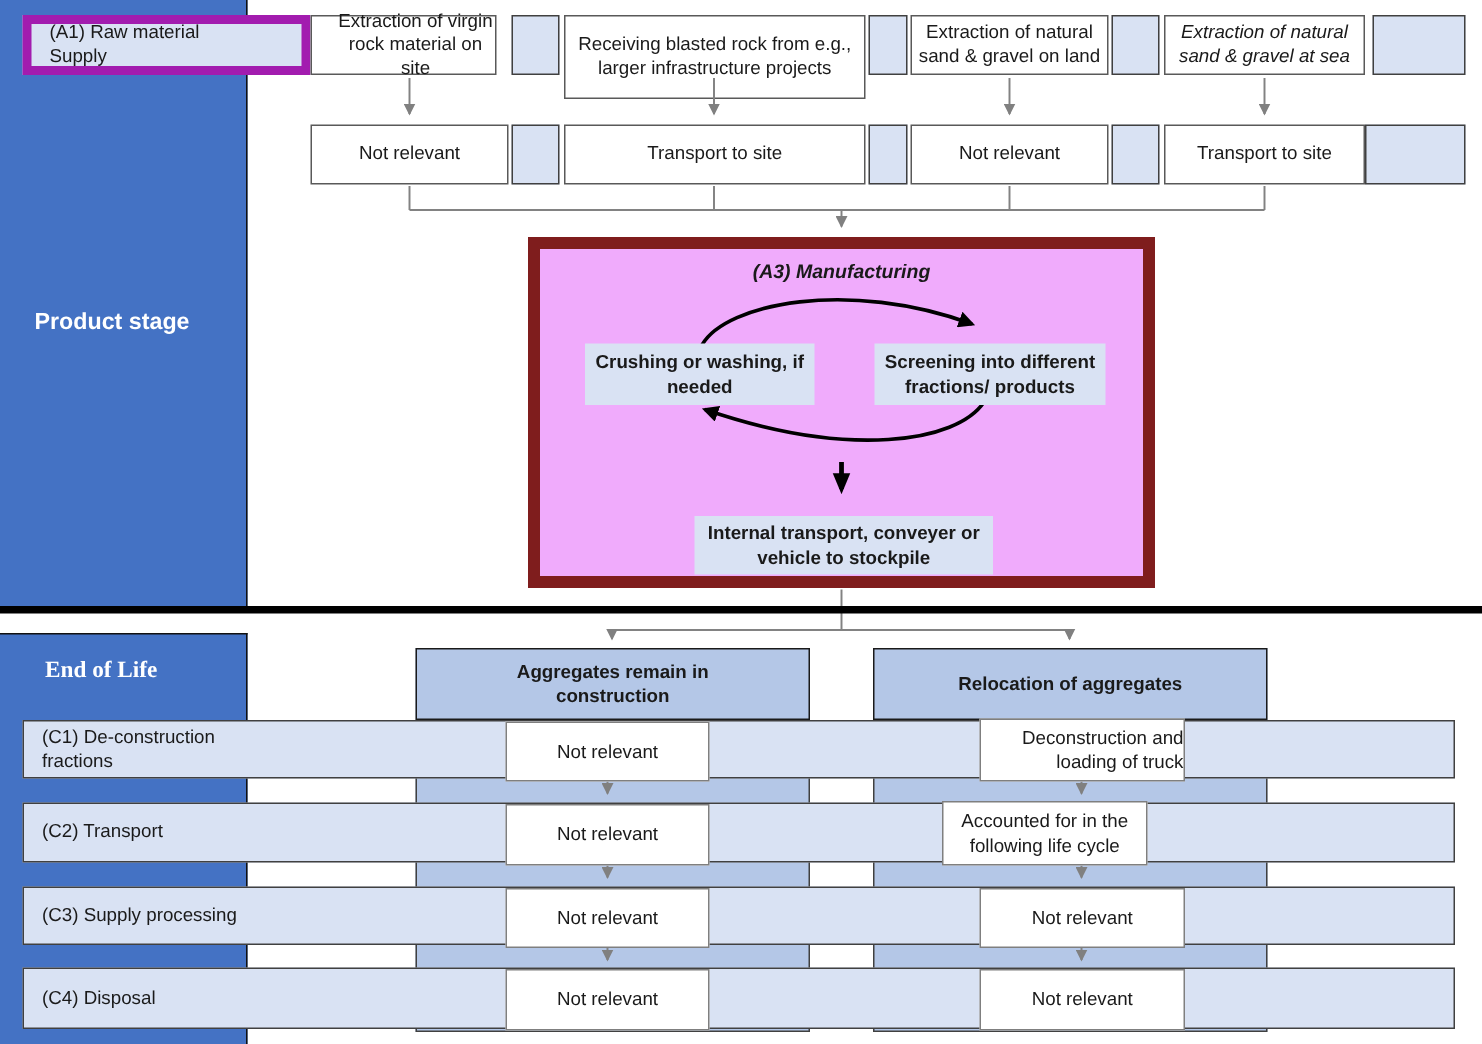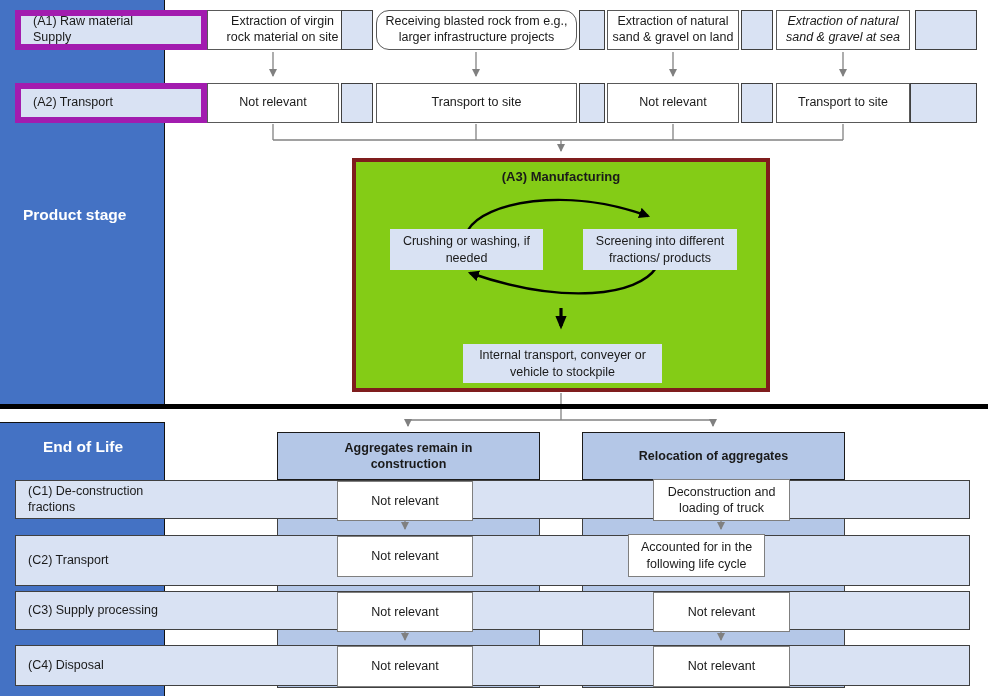--- a/index.html
+++ b/index.html
@@ -8,61 +8,58 @@
     font-family:"Liberation Sans", sans-serif;color:#1a1a1a;overflow:hidden;
   }
   .abs{position:absolute;box-sizing:border-box;}
   .flexc{display:flex;align-items:center;justify-content:center;text-align:center;}
   .sidebar{background:#4472c4;}
   .sidebar-label{color:#ffffff;font-weight:bold;font-size:15.5px;}
   .label-box{background:#d9e2f3;border:6px solid #a21caf;display:flex;align-items:center;
     text-align:left;padding-left:12px;font-size:12.5px;line-height:1.25;}
   .cell-white{background:#ffffff;border:1px solid #595959;font-size:12.5px;line-height:1.25;}
   .cell-blue{background:#d9e2f3;border:1px solid #404040;}
-  .a3box{background:#84cc16;border:4px solid #7f1d1d;}
+  .a3box{background:#f0abfc;border:8px solid #7f1d1d;font-style:italic;}
   .a3title{font-weight:bold;font-size:13px;text-align:center;padding-top:7px;}
-  .inner{background:#d9e2f3;font-weight:normal;font-size:12.5px;line-height:1.3;z-index:3;}
+  .inner{background:#d9e2f3;font-weight:bold;font-size:12.5px;line-height:1.3;z-index:3;}
   .divider{background:#000000;z-index:3;}
   .hdr{background:#b4c7e7;border:1.5px solid #1a1a1a;font-weight:bold;font-size:12.5px;line-height:1.3;z-index:4;}
   .strip{background:#b4c7e7;border:1px solid #404040;z-index:1;}
   .rowbar{background:#d9e2f3;border:1px solid #404040;display:flex;align-items:center;
     text-align:left;padding-left:12px;font-size:12.5px;line-height:1.25;z-index:3;}
   .wbox{background:#ffffff;border:1px solid #7f7f7f;font-size:12.5px;line-height:1.3;z-index:5;}
   .wrap-narrow{display:block;max-width:132px;}
   .wrap-hdr{display:block;max-width:160px;}
   svg.overlay{position:absolute;left:0;top:0;z-index:2;pointer-events:none;}
 </style>
 </head>
 <body>
 
 <div class="canvas">
 
   <div class="abs sidebar" style="left:0;top:0;width:165px;height:404px;border-right:1px solid #111;"></div>
   <div class="abs sidebar-label" style="left:23px;top:206px;text-align:center;">Product stage</div>
 
   <div class="abs sidebar" style="left:0;top:422px;width:165px;height:274px;border-top:1px solid #111;border-right:1px solid #111;"></div>
-  <div class="abs sidebar-label" style="left:43px;top:438px;">End of Life</div>
+  <div class="abs sidebar-label" style="left:30px;top:438px;font-family:Liberation Serif, serif;">End of Life</div>
 
   <div class="abs divider" style="left:0;top:404px;width:988px;height:5px;"></div>
 
   <div class="abs label-box" style="left:15px;top:10px;width:192px;height:40px;">
     <span class="wrap-narrow">(A1) Raw material Supply</span>
   </div>
-  <div class="abs flexc cell-white" style="left:207px;top:10px;width:135px;height:40px;padding-left:16px;">Extraction of virgin rock material on site</div>
+  <div class="abs flexc cell-white" style="left:207px;top:10px;width:124px;height:40px;padding-left:16px;">Extraction of virgin rock material on site</div>
   <div class="abs cell-blue" style="left:341px;top:10px;width:32px;height:40px;"></div>
-  <div class="abs flexc cell-white" style="left:376px;top:10px;width:201px;height:40px;border-radius:13px;">Receiving blasted rock from e.g., larger infrastructure projects</div>
+  <div class="abs flexc cell-white" style="left:376px;top:10px;width:201px;height:56px;">Receiving blasted rock from e.g., larger infrastructure projects</div>
   <div class="abs cell-blue" style="left:579px;top:10px;width:26px;height:40px;"></div>
   <div class="abs flexc cell-white" style="left:607px;top:10px;width:132px;height:40px;">Extraction of natural sand &amp; gravel on land</div>
   <div class="abs cell-blue" style="left:741px;top:10px;width:32px;height:40px;"></div>
   <div class="abs flexc cell-white" style="left:776px;top:10px;width:134px;height:40px;font-style:italic;">Extraction of natural sand &amp; gravel at sea</div>
   <div class="abs cell-blue" style="left:915px;top:10px;width:62px;height:40px;"></div>
 
-  <div class="abs label-box" style="left:15px;top:83px;width:192px;height:40px;">
-    <span>(A2) Transport</span>
-  </div>
   <div class="abs flexc cell-white" style="left:207px;top:83px;width:132px;height:40px;">Not relevant</div>
   <div class="abs cell-blue" style="left:341px;top:83px;width:32px;height:40px;"></div>
   <div class="abs flexc cell-white" style="left:376px;top:83px;width:201px;height:40px;">Transport to site</div>
   <div class="abs cell-blue" style="left:579px;top:83px;width:26px;height:40px;"></div>
   <div class="abs flexc cell-white" style="left:607px;top:83px;width:132px;height:40px;">Not relevant</div>
   <div class="abs cell-blue" style="left:741px;top:83px;width:32px;height:40px;"></div>
   <div class="abs flexc cell-white" style="left:776px;top:83px;width:134px;height:40px;">Transport to site</div>
   <div class="abs cell-blue" style="left:910px;top:83px;width:67px;height:40px;"></div>
 
   <div class="abs a3box" style="left:352px;top:158px;width:418px;height:234px;">
@@ -78,32 +75,32 @@
   <div class="abs flexc hdr" style="left:582px;top:432px;width:263px;height:48px;">
     <span>Relocation of aggregates</span>
   </div>
   <div class="abs flexc hdr" style="left:277px;top:432px;width:263px;height:48px;">
     <span class="wrap-hdr">Aggregates remain in construction</span>
   </div>
 
   <div class="abs rowbar" style="left:15px;top:480px;width:955px;height:39px;">
     <span class="wrap-narrow">(C1) De-construction fractions</span>
   </div>
-  <div class="abs rowbar" style="left:15px;top:535px;width:955px;height:51px;">
+  <div class="abs rowbar" style="left:15px;top:535px;width:955px;height:40px;">
     <span>(C2) Transport</span>
   </div>
   <div class="abs rowbar" style="left:15px;top:591px;width:955px;height:39px;">
     <span>(C3) Supply processing</span>
   </div>
   <div class="abs rowbar" style="left:15px;top:645px;width:955px;height:41px;">
     <span>(C4) Disposal</span>
   </div>
 
   <div class="abs flexc wbox" style="left:337px;top:481px;width:136px;height:40px;">Not relevant</div>
-  <div class="abs flexc wbox" style="left:653px;top:479px;width:137px;height:42px;">Deconstruction and loading of truck</div>
+  <div class="abs flexc wbox" style="left:653px;top:479px;width:137px;height:42px;text-align:right;">Deconstruction and loading of truck</div>
 
   <div class="abs flexc wbox" style="left:337px;top:536px;width:136px;height:41px;">Not relevant</div>
   <div class="abs flexc wbox" style="left:628px;top:534px;width:137px;height:43px;">Accounted for in the following life cycle</div>
 
   <div class="abs flexc wbox" style="left:337px;top:592px;width:136px;height:40px;">Not relevant</div>
   <div class="abs flexc wbox" style="left:653px;top:592px;width:137px;height:40px;">Not relevant</div>
 
   <div class="abs flexc wbox" style="left:337px;top:646px;width:136px;height:41px;">Not relevant</div>
   <div class="abs flexc wbox" style="left:653px;top:646px;width:137px;height:41px;">Not relevant</div>
 

